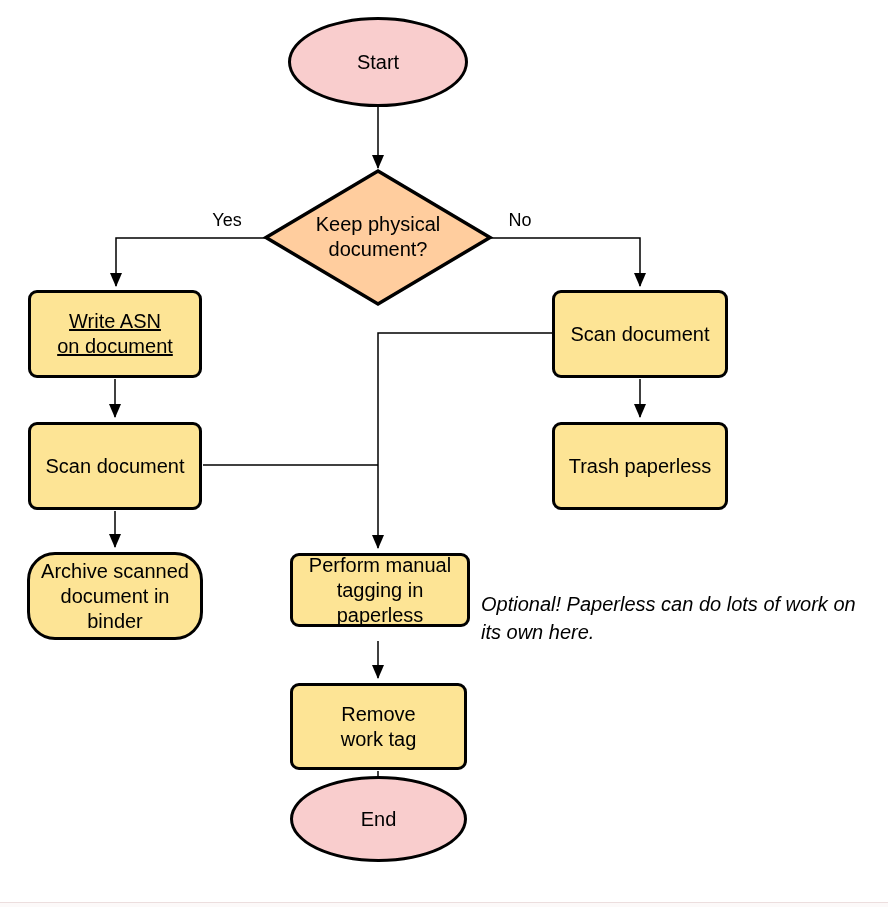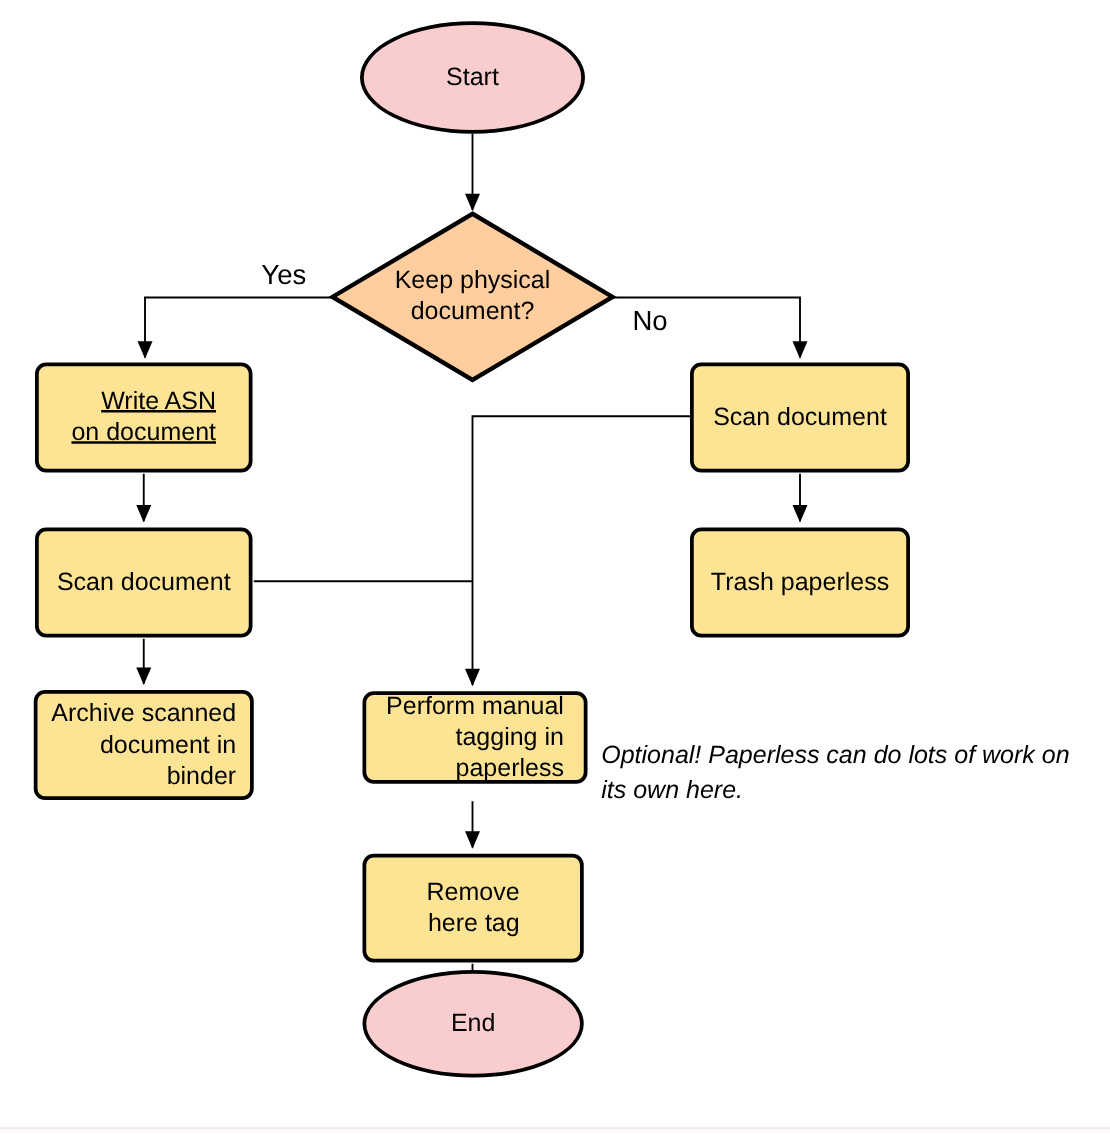--- a/index.html
+++ b/index.html
@@ -15,38 +15,38 @@
     width:888px;height:907px;
     background:var(--bg);
     font-family:"Liberation Sans","DejaVu Sans",sans-serif;
     color:#000;
     overflow:hidden;
   }
   .edge-layer{position:absolute;left:0;top:0;width:888px;height:907px;z-index:1;}
   .node{
     position:absolute;z-index:2;
     display:flex;align-items:center;justify-content:center;
-    text-align:right;
+    text-align:center;
     font-size:20px;line-height:25px;
     white-space:pre-line;
     box-sizing:border-box;
     background:var(--process-fill);
     border:3px solid var(--stroke);
     border-radius:9px;
   }
   .terminator{background:var(--terminator-fill);border-radius:50%;}
   .diamond-label{
     position:absolute;z-index:2;
     display:flex;align-items:center;justify-content:center;
     text-align:center;font-size:20px;line-height:25px;white-space:pre-line;
     background:transparent;border:none;
   }
   .edge-label{
     position:absolute;z-index:2;
-    font-size:22px;line-height:20px;text-align:center;
+    font-size:18px;line-height:20px;text-align:center;
   }
   .annotation{
     position:absolute;z-index:2;
     font-size:20px;line-height:28px;
     font-style:italic;
     white-space:pre-line;
   }
   .bottom-hairline{
     position:absolute;left:0;bottom:0;z-index:3;
     width:888px;height:4px;
@@ -89,41 +89,41 @@
     <polygon points="378,171 490,237.5 378,304 266,237.5" style="fill:var(--decision-fill)" stroke="#000" stroke-width="3.5"></polygon>
   </svg>
 
   <div class="node terminator" style="left:288px;top:17px;width:180px;height:90px;">Start</div>
 
   <div class="diamond-label" style="left:278px;top:206px;width:200px;height:62px;text-align:center;">Keep physical
 document?</div>
 
   <div class="edge-label" style="left:197px;top:210px;width:60px;">Yes</div>
 
-  <div class="edge-label" style="left:490px;top:210px;width:60px;margin-top:37px;">No</div>
+  <div class="edge-label" style="left:490px;top:210px;width:60px;">No</div>
 
   <div class="node" style="left:28px;top:290px;width:174px;height:88px;text-decoration:underline;">Write ASN
 on document</div>
 
   <div class="node" style="left:28px;top:422px;width:174px;height:88px;">Scan document</div>
 
-  <div class="node" style="left:27px;top:552px;width:176px;height:88px;">Archive scanned
+  <div class="node" style="left:27px;top:552px;width:176px;height:88px;border-radius:28px;">Archive scanned
 document in
 binder</div>
 
   <div class="node" style="left:552px;top:290px;width:176px;height:88px;">Scan document</div>
 
   <div class="node" style="left:552px;top:422px;width:176px;height:88px;">Trash paperless</div>
 
   <div class="node" style="left:290px;top:553px;width:180px;height:74px;">Perform manual
 tagging in
 paperless</div>
 
   <div class="annotation" style="left:481px;top:590px;width:420px;">Optional! Paperless can do lots of work on
 its own here.</div>
 
   <div class="node" style="left:290px;top:683px;width:177px;height:87px;">Remove
-here tag</div>
+work tag</div>
 
   <div class="node terminator" style="left:290px;top:776px;width:177px;height:86px;">End</div>
 
   <div class="bottom-hairline"></div>
 </div>
 
 </body></html>

